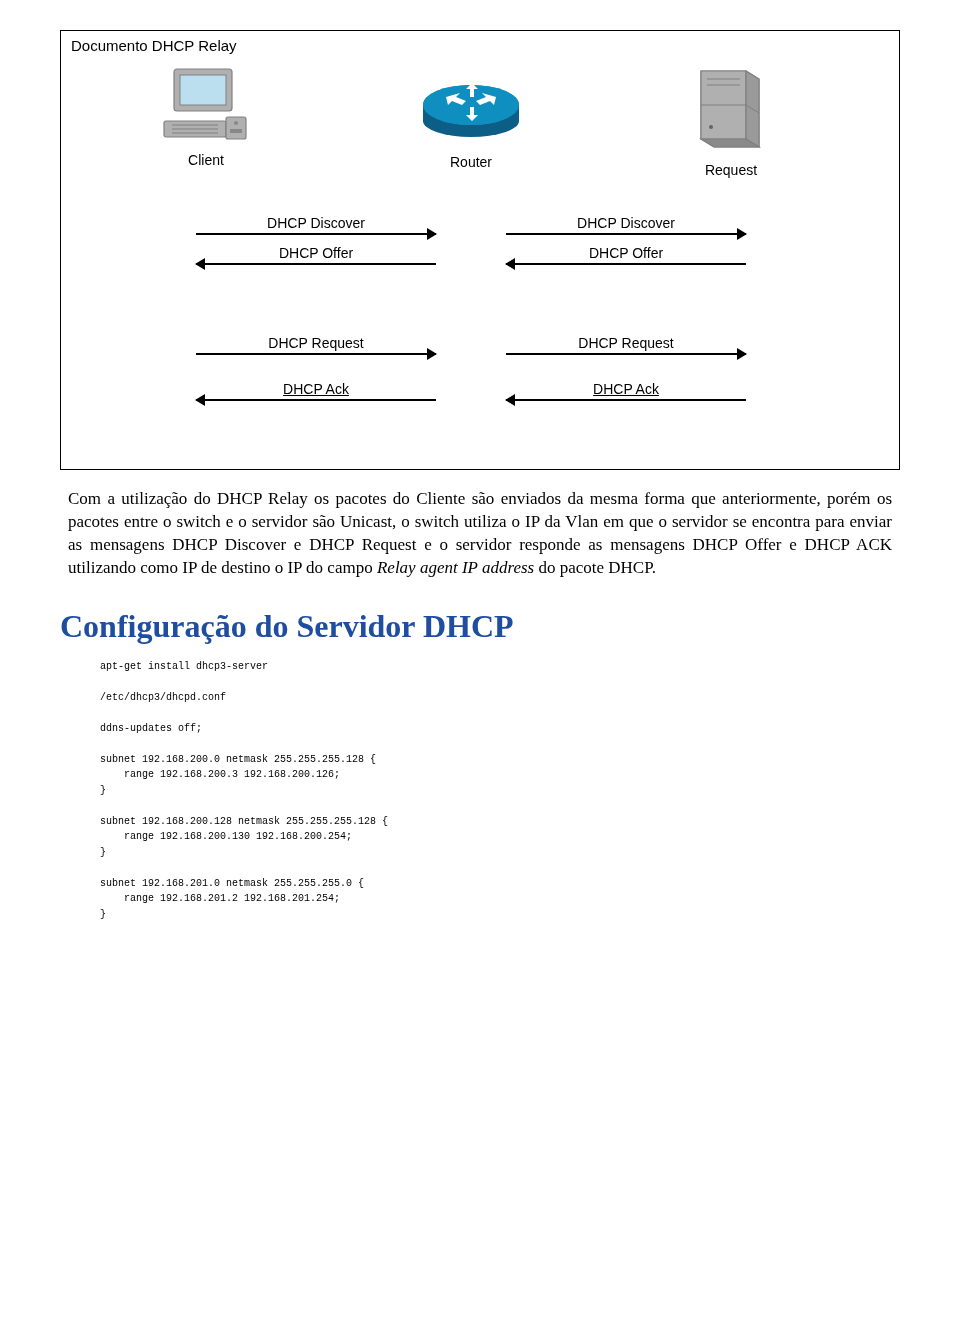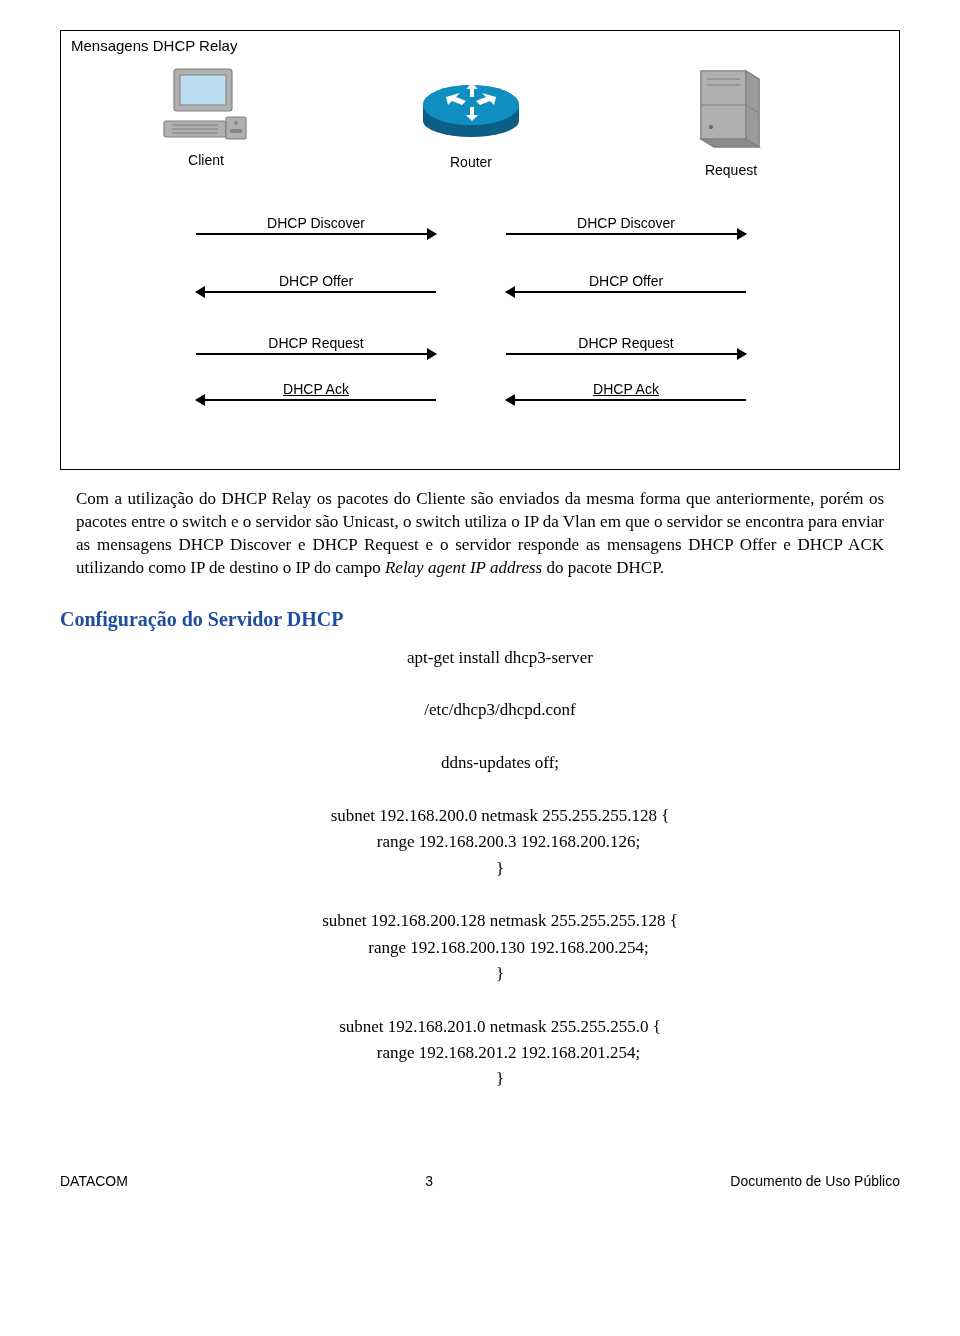--- a/index.html
+++ b/index.html
@@ -78,47 +78,46 @@
   .arrow-left::before {
     content: "";
     position: absolute;
     left: -1px;
     top: -5px;
     border-right: 10px solid #000;
     border-top: 6px solid transparent;
     border-bottom: 6px solid transparent;
   }
   .row1 { top: 0px; margin-top: 14px; }
-  .row2 { top: 72px; }
+  .row2 { top: 44px; }
   .row3 { top: 134px; }
   .row4 { top: 180px; text-decoration: underline; }
   .colL { left: 130px; }
   .colR { left: 440px; }
 
   .body-text {
     font-size: 17px;
     line-height: 1.35;
     text-align: justify;
-    margin: 18px 16px;
+    margin: 18px 8px;
   }
   .italic { font-style: italic; }
   h2.section-title {
     font-family: "Times New Roman", serif;
     color: #1f4ea1;
-    font-size: 20px;
+    font-size: 32px;
     font-weight: bold;
     margin: 28px 0 14px 0;
   }
   .code {
-    font-family: Liberation Serif, serif;
-    font-size: 17px;
+    font-family: Liberation Mono, monospace;
+    font-size: 10px;
     white-space: pre;
     margin: 0 0 0 40px;
     line-height: 1.55;
-    text-align: center;
   }
   .footer {
     display: flex;
     justify-content: space-between;
     font-size: 14px;
     margin-top: 80px;
     font-family: Arial, sans-serif;
   }
   
   .comp-grey { fill: #b0b0b0; stroke: #808080; }
@@ -127,21 +126,21 @@
   .router-dark { fill: #0c5e86; }
   .router-arrow { fill: #fff; }
   .server-grey { fill: #b0b0b0; stroke: #808080; }
 </style>
 </head>
 <body>
 
 <div class="page">
 
   <div class="diagram-box">
-    <div class="diag-title">Mensagens DHCP Relay</div>
+    <div class="diag-title">Documento DHCP Relay</div>
 
     <div class="icons-row">
 
       <div class="icon-block client">
         <svg width="88" height="78">
           <rect x="12" y="4" width="58" height="42" class="comp-grey" stroke-width="1.2" rx="3"></rect>
           <rect x="18" y="10" width="46" height="30" class="comp-screen" stroke-width="1"></rect>
           <rect x="2" y="56" width="62" height="16" class="comp-grey" stroke-width="1.2" rx="2"></rect>
           <line x1="10" y1="60" x2="56" y2="60" stroke="#808080"></line>
           <line x1="10" y1="64" x2="56" y2="64" stroke="#808080"></line>
@@ -244,19 +243,14 @@
 }
 
 subnet 192.168.200.128 netmask 255.255.255.128 {
     range 192.168.200.130 192.168.200.254;
 }
 
 subnet 192.168.201.0 netmask 255.255.255.0 {
     range 192.168.201.2 192.168.201.254;
 }</div>
 
-  <div class="footer">
-    <span>DATACOM</span>
-    <span>3</span>
-    <span>Documento de Uso Público</span>
-  </div>
 
 </div>
 
 </body></html>

